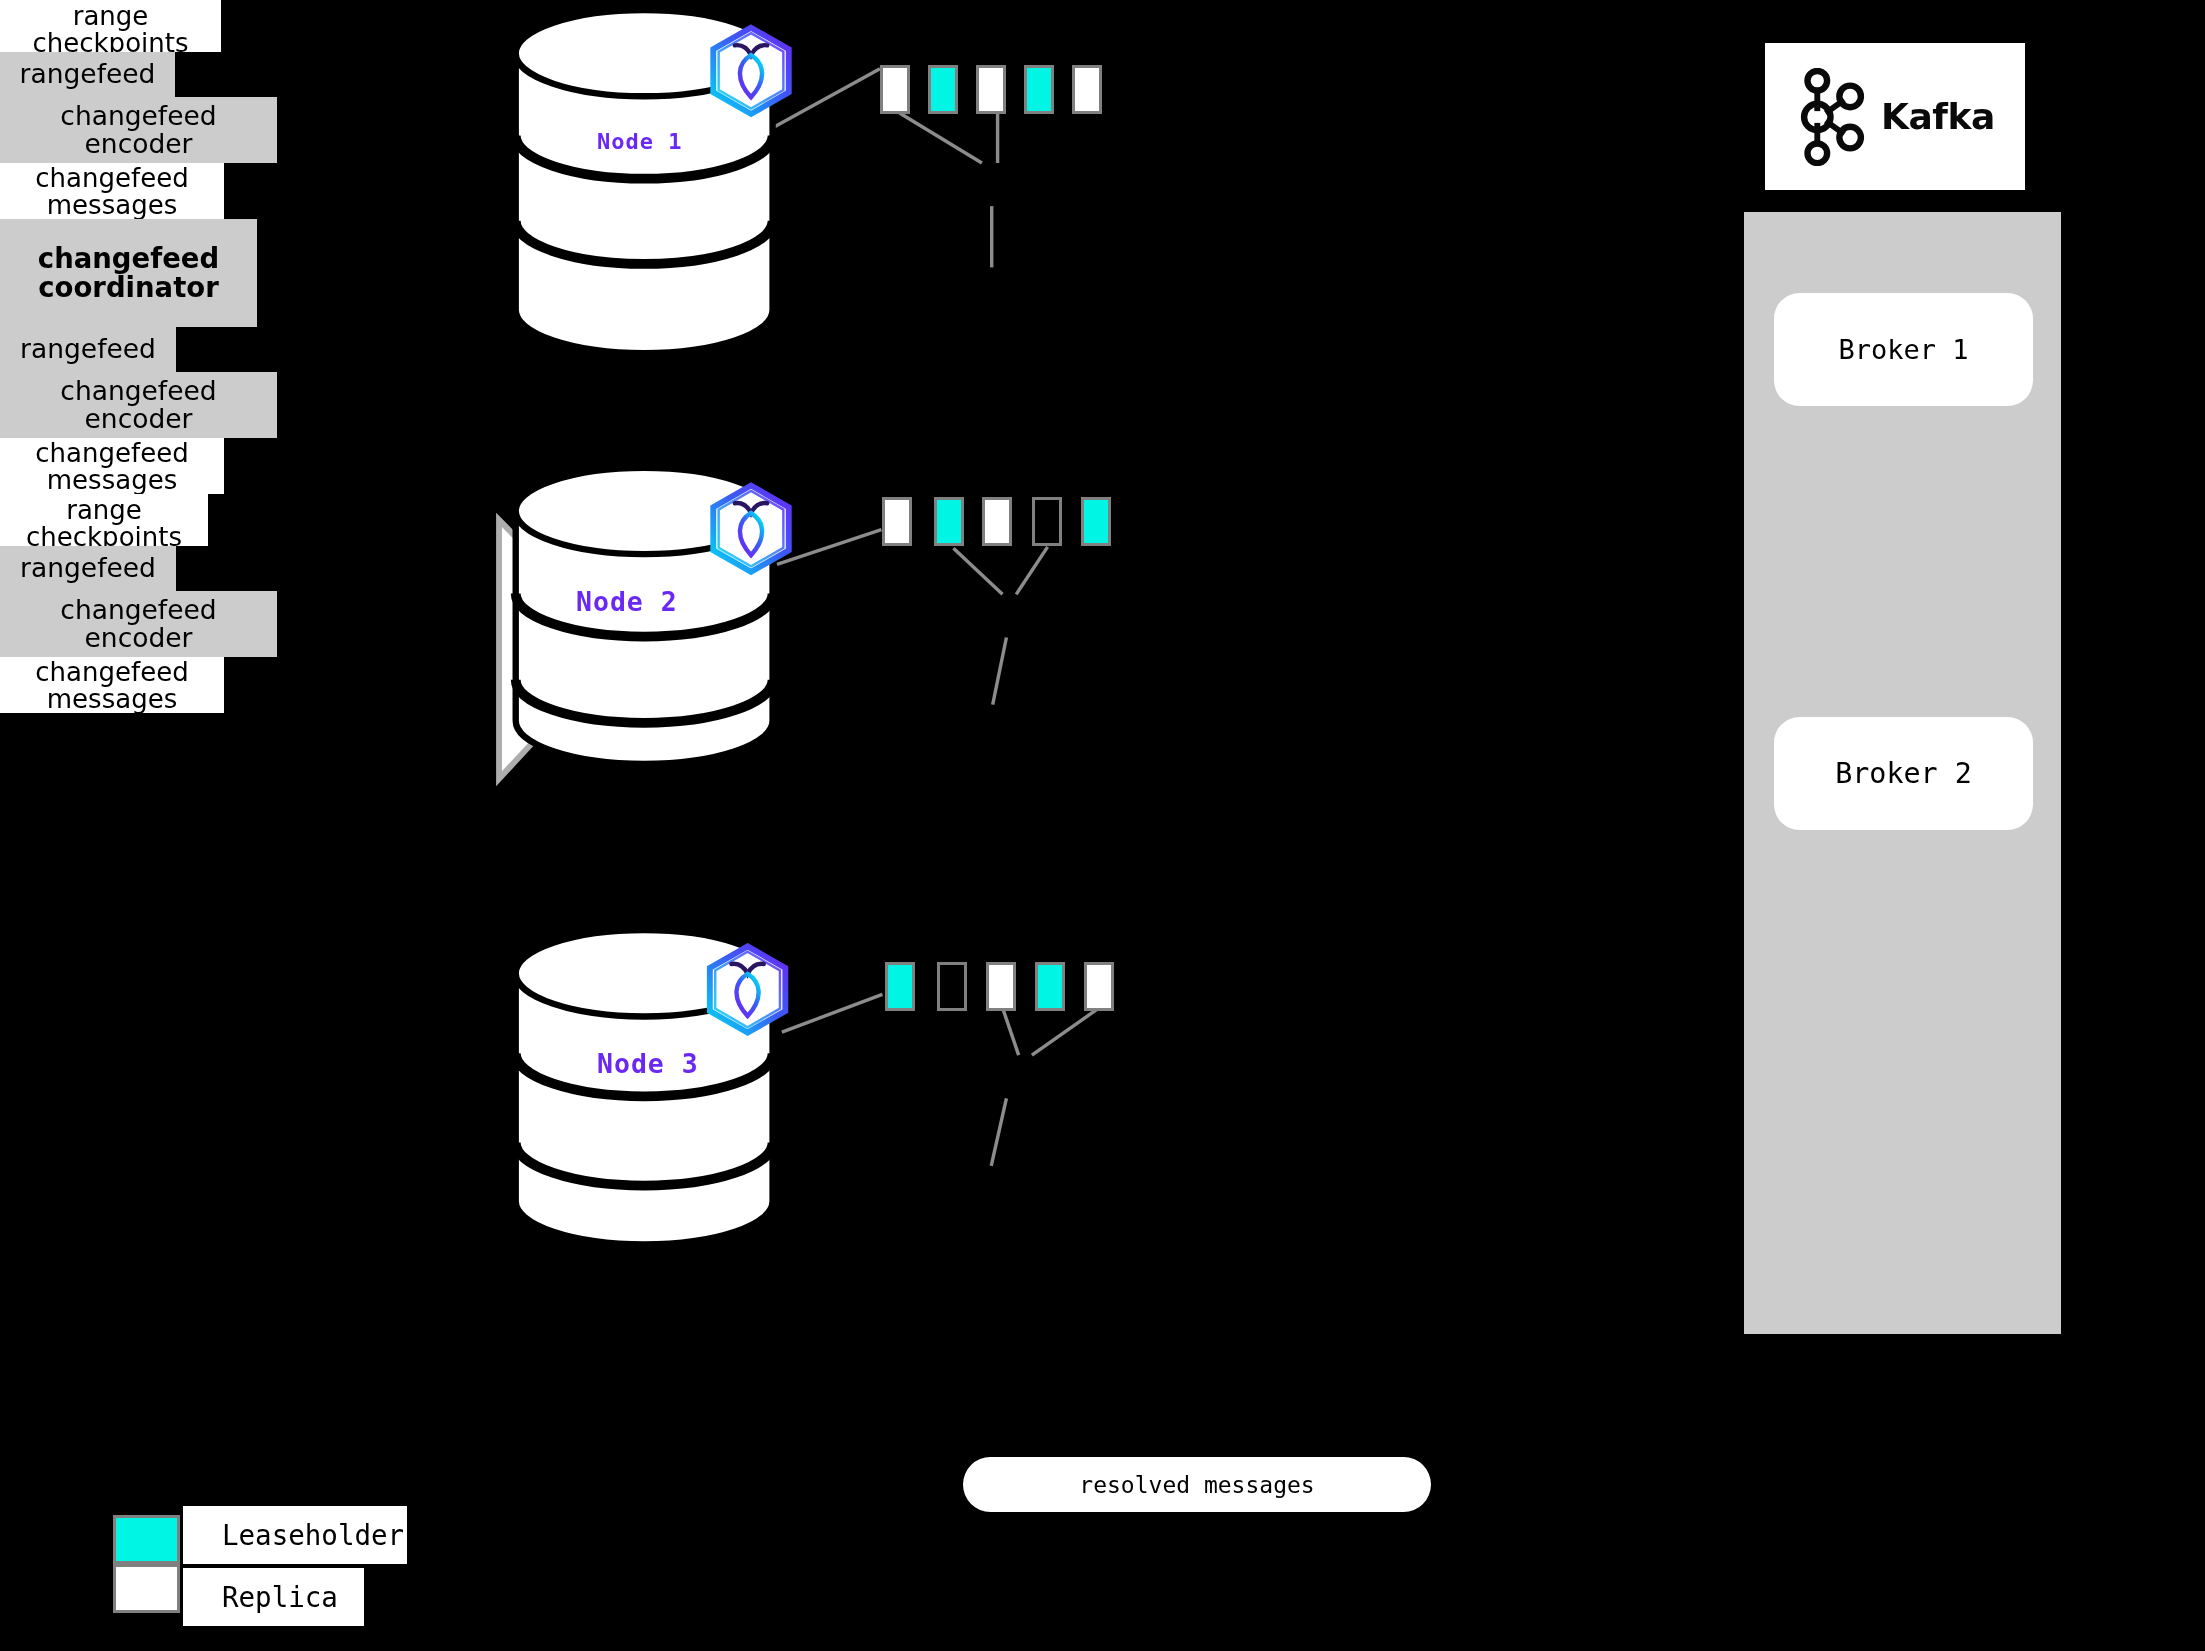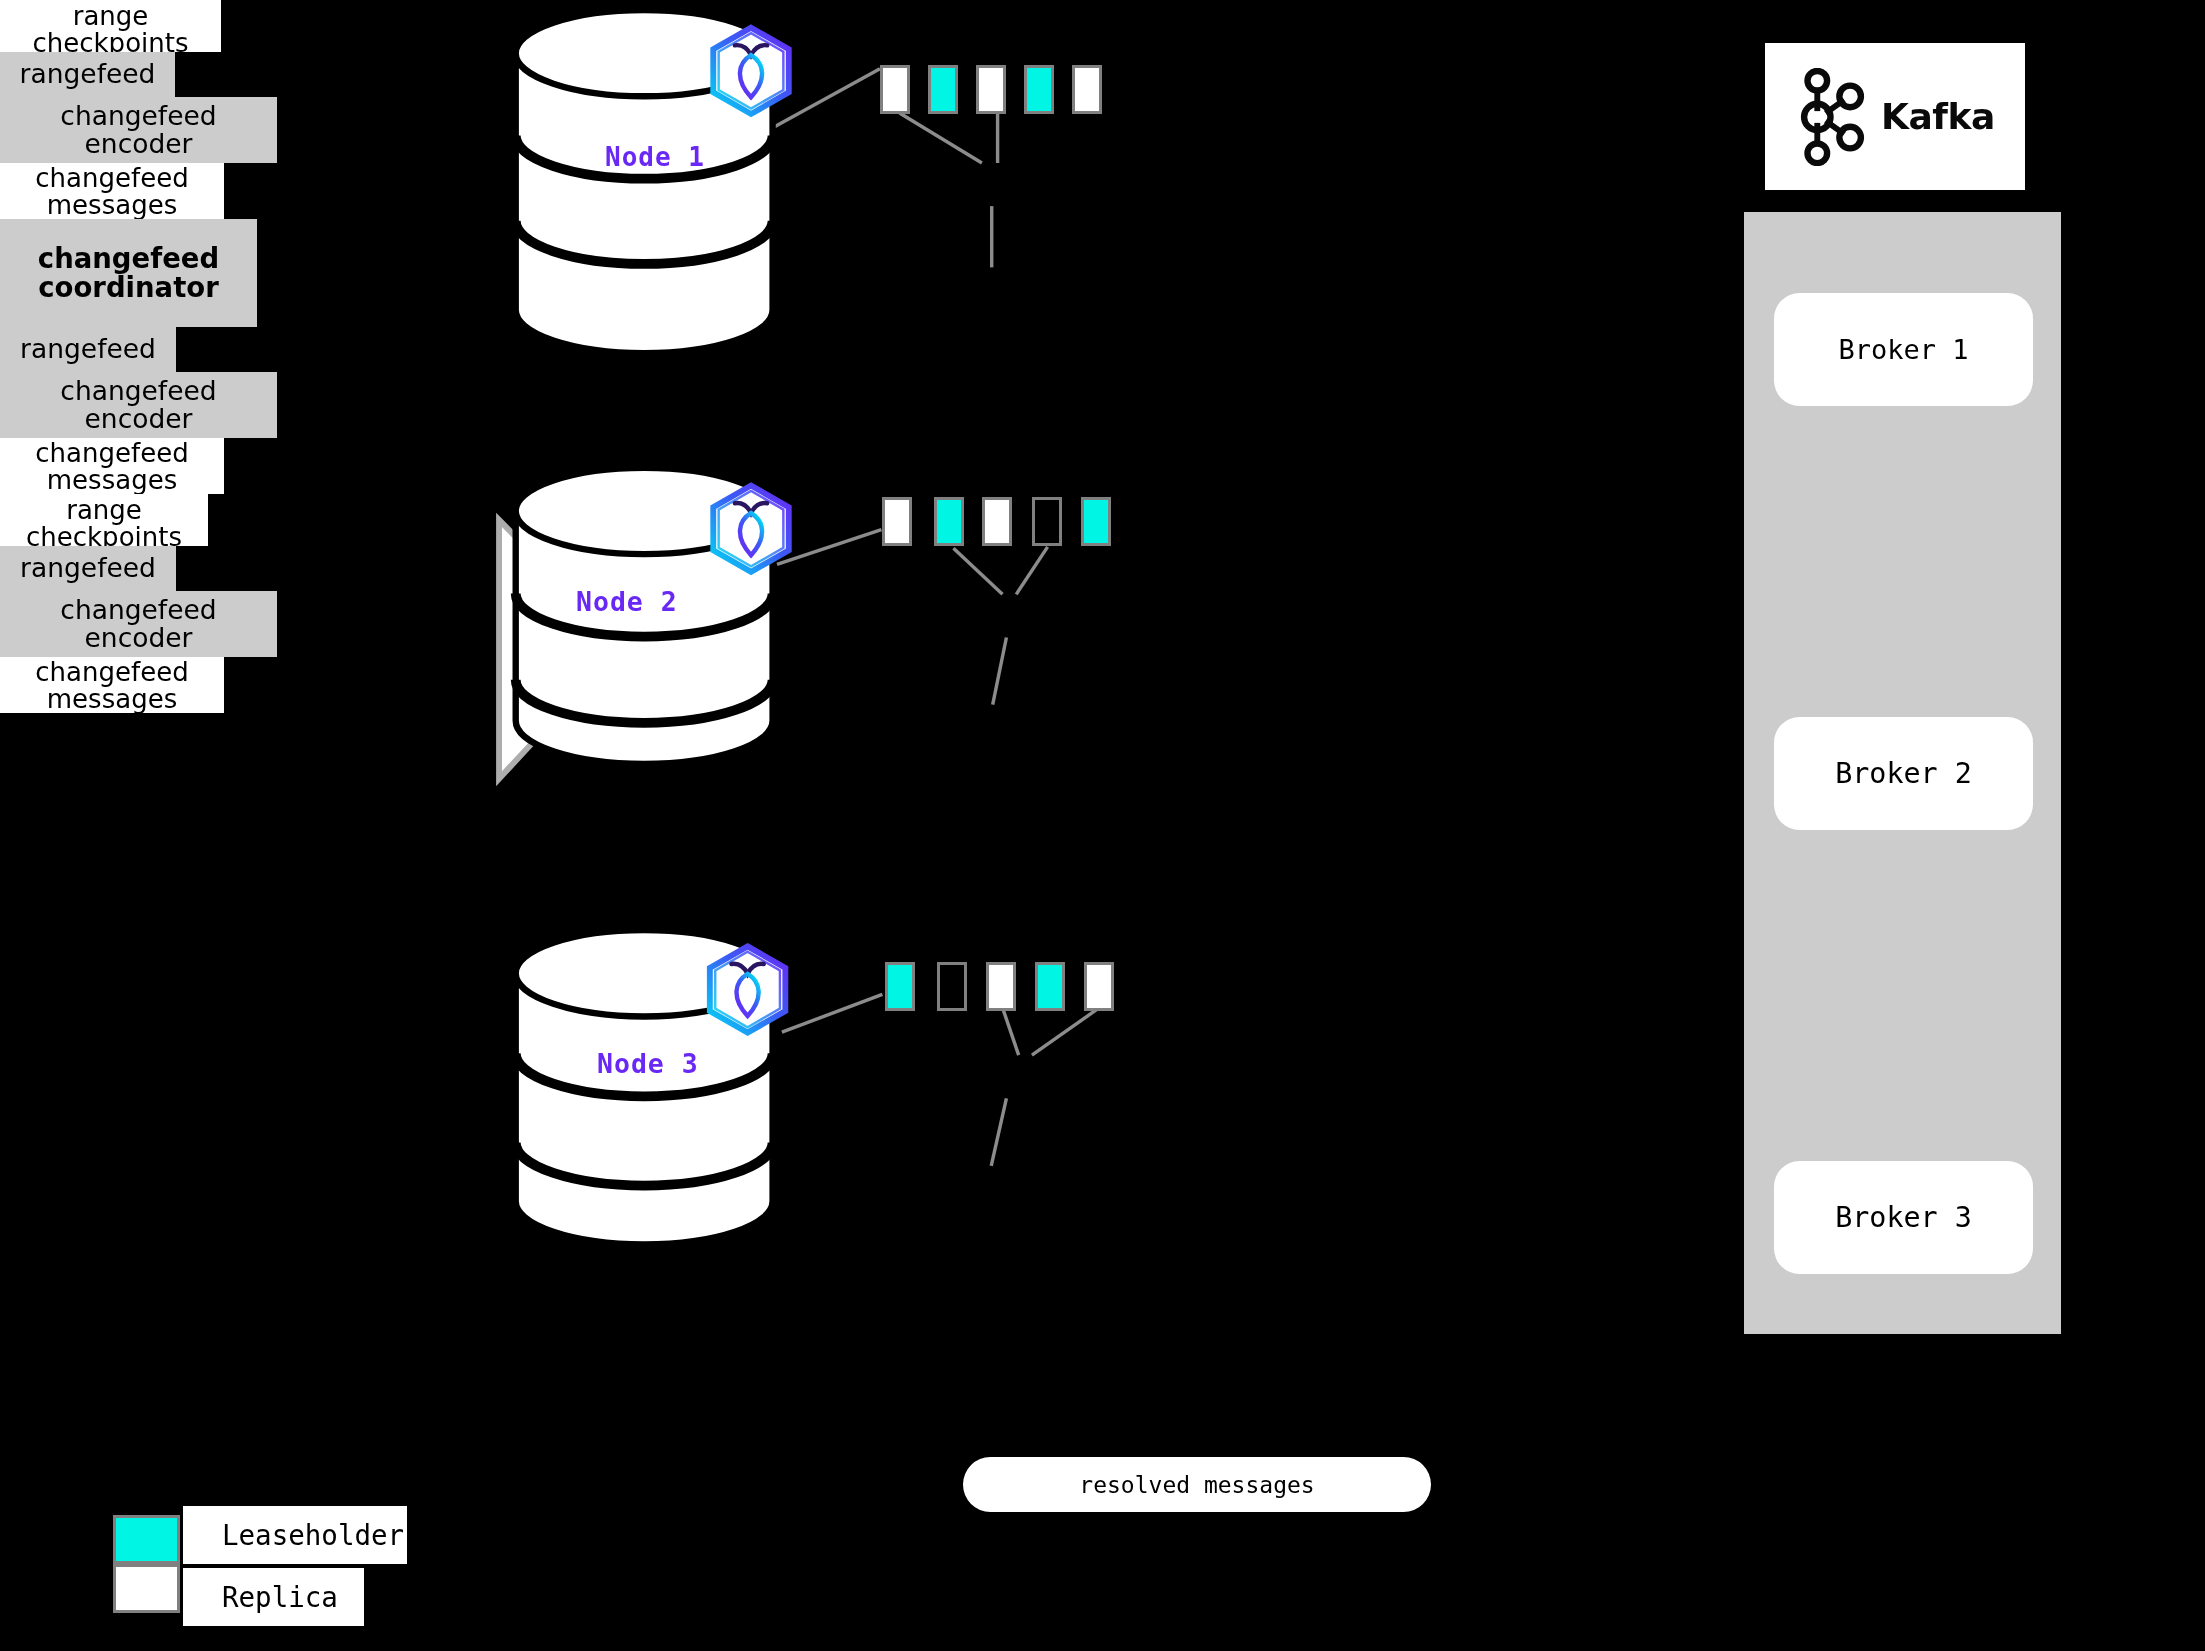--- a/index.html
+++ b/index.html
@@ -120,21 +120,21 @@
   </svg>
 
   <svg class="layer" viewBox="0 0 4498 3369" width="2205" height="1652">
     <g>
       <path d="M1052 108 a 262 88 0 0 1 524 0 L1576 632 a 262 88 0 0 1 -524 0 Z" fill="#ffffff" stroke="#000" stroke-width="13"></path>
       <ellipse cx="1314" cy="108" rx="262" ry="88" fill="#ffffff" stroke="#000" stroke-width="13"></ellipse>
       <path d="M1052 276 a 262 88 0 0 0 524 0" fill="none" stroke="#000" stroke-width="20"></path>
       <path d="M1052 450 a 262 88 0 0 0 524 0" fill="none" stroke="#000" stroke-width="20"></path>
     </g>
   </svg>
-  <div class="nodetext" style="left:597px;top:142px;font-size:26px;margin-left:8px;">Node 1</div>
+  <div class="nodetext" style="left:597px;top:129px;font-size:22px;">Node 1</div>
 
   <svg class="layer" viewBox="0 0 4498 3369" width="2205" height="1652">
     <g transform="translate(1455,56) scale(1.0)">
       <polygon points="77,0 154,44 154,132 77,176 0,132 0,44" fill="#ffffff" stroke="url(#hexgrad)" stroke-width="12"></polygon>
       <polygon points="77,11 143,49 143,127 77,165 11,127 11,49" fill="none" stroke="url(#hexgrad2)" stroke-width="5"></polygon>
       <path d="M44 36 C58 34 70 42 77 56 C84 42 96 34 110 36" fill="none" stroke="#2A1560" stroke-width="9" stroke-linecap="round"></path>
       <path d="M77 56 C50 72 44 106 77 142 C110 106 104 72 77 56 Z" fill="none" stroke="url(#leafgrad)" stroke-width="9"></path>
       <line x1="77" y1="66" x2="77" y2="142" stroke="url(#leafgrad)" stroke-width="8"></line>
     </g>
   </svg>
@@ -267,21 +267,20 @@
         <circle cx="112" cy="142" r="22"></circle>
       </g>
     </svg>
     <span class="kafkaword" style="font-size:36px;margin-left:11.8px;">Kafka</span>
   </div>
 
   <div class="brokerpanel" style="left:1744px;top:212px;width:317px;height:1122px;"></div>
 
   <div class="broker" style="left:1774px;top:293px;width:259px;height:113px;font-size:27px;">Broker 1</div>
   <div class="broker" style="left:1774px;top:717px;width:259px;height:113px;font-size:28.4px;">Broker 2</div>
-  <div class="broker" style="left:1774px;top:1161px;width:259px;height:113px;font-size:28.4px;">Broker 3</div>
 
   <div class="pill" style="left:963px;top:1457px;width:468px;height:55px;font-size:23px;">resolved messages</div>
 
   <div class="legend-sw rc-lease" style="left:113px;top:1515px;width:67px;height:49px;"></div>
   <div class="legend-txt" style="left:183px;top:1506px;width:224px;height:58px;font-size:27.5px;padding-left:39px;box-sizing:border-box;">Leaseholder</div>
 
   <div class="legend-sw rc-replica" style="left:113px;top:1564px;width:67px;height:49px;"></div>
   <div class="legend-txt" style="left:183px;top:1568px;width:181px;height:58px;font-size:27.5px;padding-left:39px;box-sizing:border-box;">Replica</div>
 
 </div>

